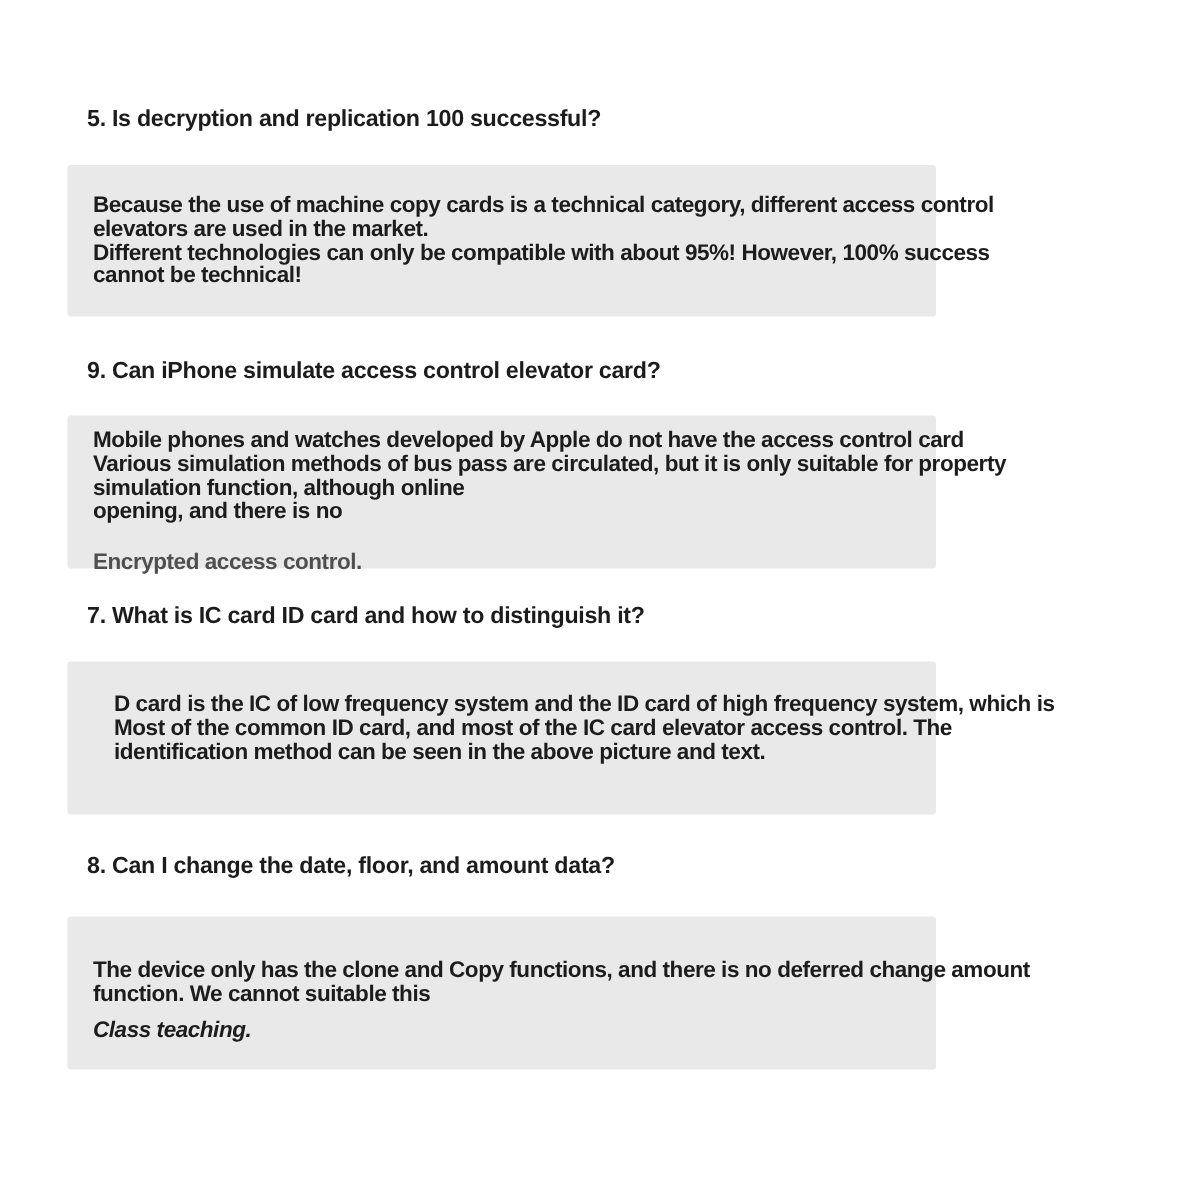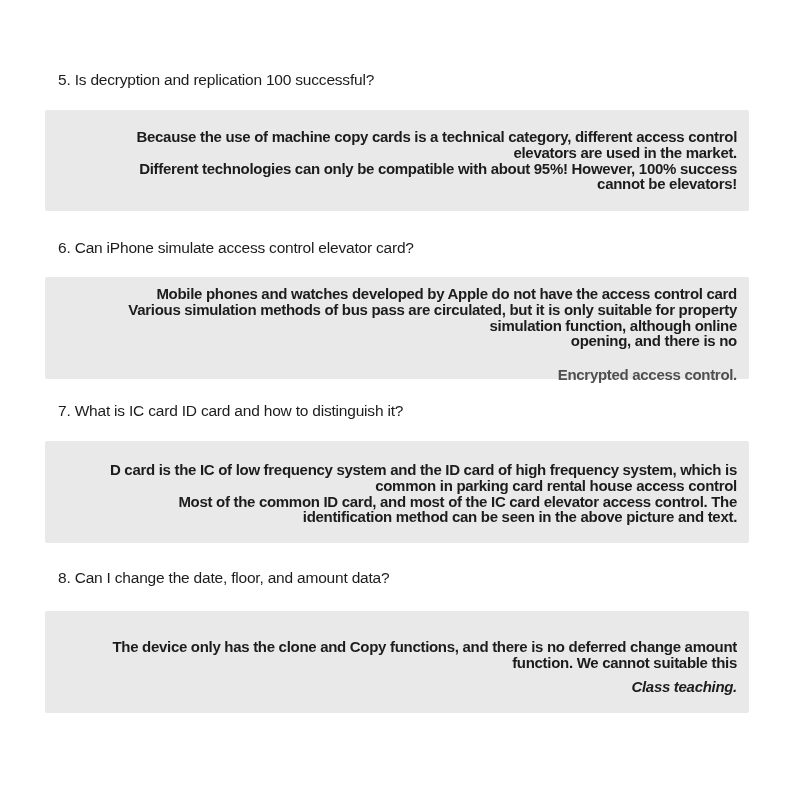--- a/index.html
+++ b/index.html
@@ -14,32 +14,31 @@
     position:relative;
     width:800px;height:800px;
     background:var(--page-bg);
     font-family:"Liberation Sans", sans-serif;
     overflow:hidden;
   }
   .question{
     position:absolute;
     left:58px;
     font-size:15.5px;
-    font-weight:400;
+    font-weight:700;
     letter-spacing:-0.2px;
     color:var(--text);
     white-space:nowrap;
   }
   .answer-box{
     position:absolute;
     left:45px;
-    width:704px;
+    width:579px;
     background:var(--box-bg);
     border-radius:2px;
-    text-align:right;
   }
   .line{
     font-size:15px;
     font-weight:700;
     letter-spacing:-0.3px;
     line-height:15.8px;
     color:var(--text);
     white-space:nowrap;
   }
   .muted{
@@ -63,36 +62,35 @@
 </head>
 <body>
 
 <div class="page">
 
   <div class="question" id="q5">5. Is decryption and replication 100 successful?</div>
   <div class="answer-box" id="box5">
     <div class="line">Because the use of machine copy cards is a technical category, different access control</div>
     <div class="line">elevators are used in the market.</div>
     <div class="line">Different technologies can only be compatible with about 95%! However, 100% success</div>
-    <div class="line">cannot be elevators!</div>
+    <div class="line">cannot be technical!</div>
   </div>
 
-  <div class="question" id="q6">6. Can iPhone simulate access control elevator card?</div>
+  <div class="question" id="q6">9. Can iPhone simulate access control elevator card?</div>
   <div class="answer-box" id="box6">
     <div class="line">Mobile phones and watches developed by Apple do not have the access control card</div>
     <div class="line">Various simulation methods of bus pass are circulated, but it is only suitable for property</div>
     <div class="line">simulation function, although online</div>
     <div class="line">opening, and there is no</div>
     <div class="line muted">Encrypted access control.</div>
   </div>
 
   <div class="question" id="q7">7. What is IC card ID card and how to distinguish it?</div>
   <div class="answer-box" id="box7">
     <div class="line">D card is the IC of low frequency system and the ID card of high frequency system, which is</div>
-    <div class="line">common in parking card rental house access control</div>
     <div class="line">Most of the common ID card, and most of the IC card elevator access control. The</div>
     <div class="line">identification method can be seen in the above picture and text.</div>
   </div>
 
   <div class="question" id="q8">8. Can I change the date, floor, and amount data?</div>
   <div class="answer-box" id="box8">
     <div class="line">The device only has the clone and Copy functions, and there is no deferred change amount</div>
     <div class="line">function. We cannot suitable this</div>
     <div class="line spaced">Class teaching.</div>
   </div>

